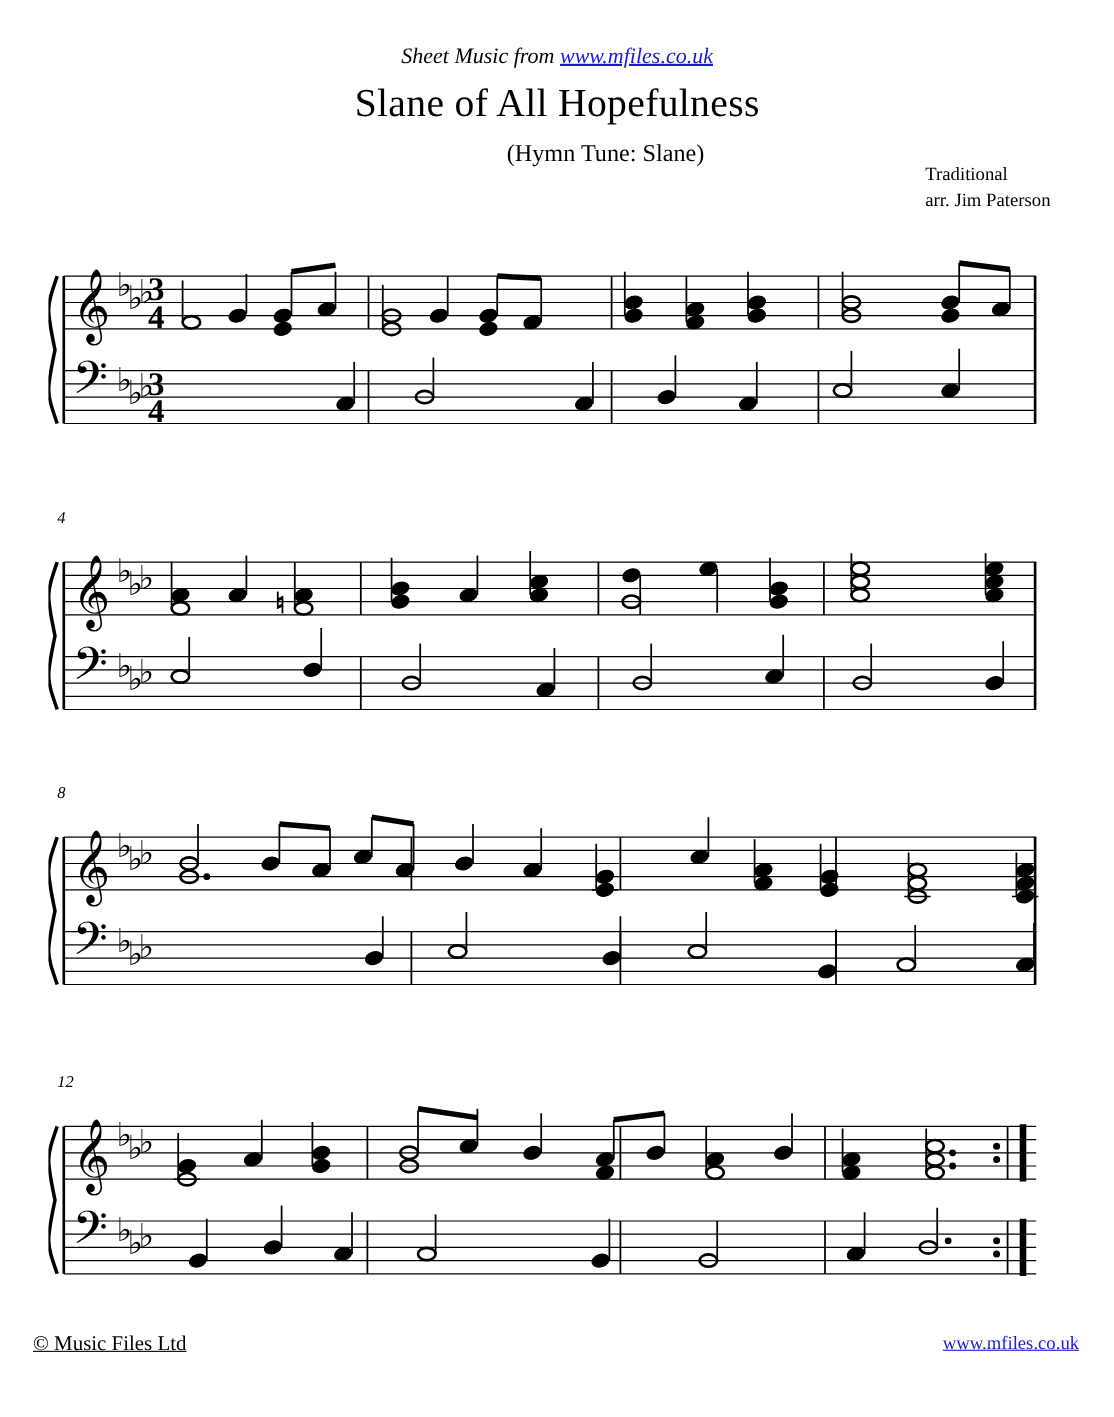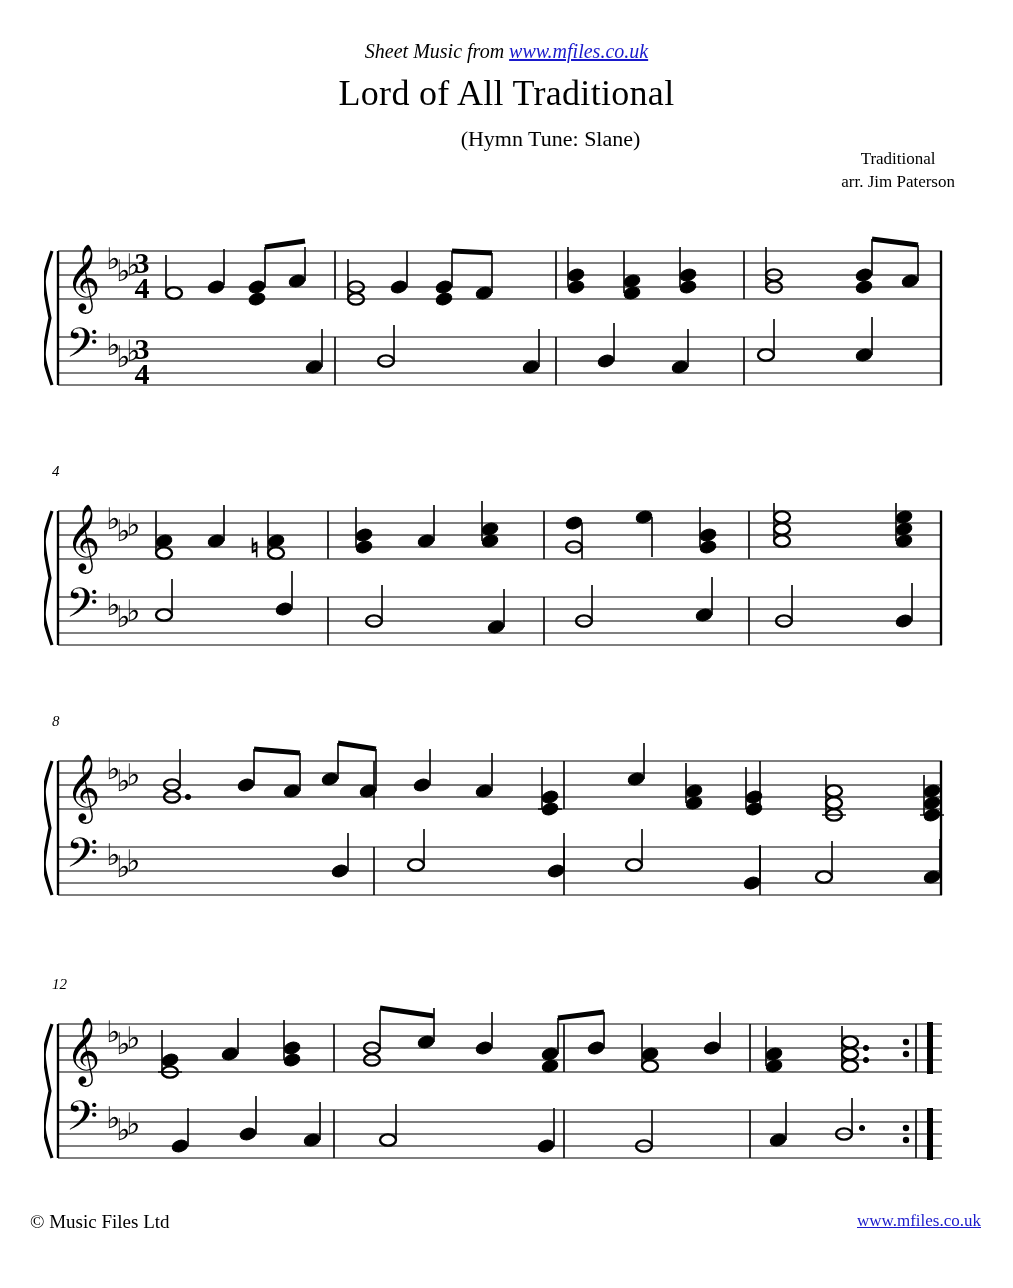--- a/index.html
+++ b/index.html
@@ -55,31 +55,32 @@
     left: 0;
     width: 1013px;
     text-align: center;
     font-size: 22px;
     padding-left: 44px;
   }
   .attribution {
     position: absolute;
     right: 58px;
     top: 148px;
-    text-align: center;
+    text-align: left;
     font-size: 17px;
     line-height: 1.35;
   }
 
   
   .footer-left {
     position: absolute;
     left: 30px;
     bottom: 55px;
     font-size: 19px;
+    text-decoration: underline;
   }
   .footer-right {
     position: absolute;
     right: 32px;
     bottom: 57px;
     font-size: 17px;
   }
   .footer-right a, .footer-link {
     color: #1a1acc;
     text-decoration: underline;
@@ -102,21 +103,21 @@
 </style>
 </head>
 <body>
 
 <div class="page">
 
   <div class="credit-line">
     <span>Sheet Music from </span><span class="credit-link">www.mfiles.co.uk</span>
   </div>
 
-  <div class="doc-title">Lord of All Traditional</div>
+  <div class="doc-title">Slane of All Hopefulness</div>
   <div class="doc-subtitle">(Hymn Tune: Slane)</div>
 
   <div class="attribution">
     <div>Traditional</div>
     <div>arr. Jim Paterson</div>
   </div>
 
   <div class="system" style="top: 225px;">
     <svg class="svg-sys" width="912" height="175" viewBox="0 0 912 175" xmlns="http://www.w3.org/2000/svg">
       <g stroke="#000" stroke-width="1.1">

